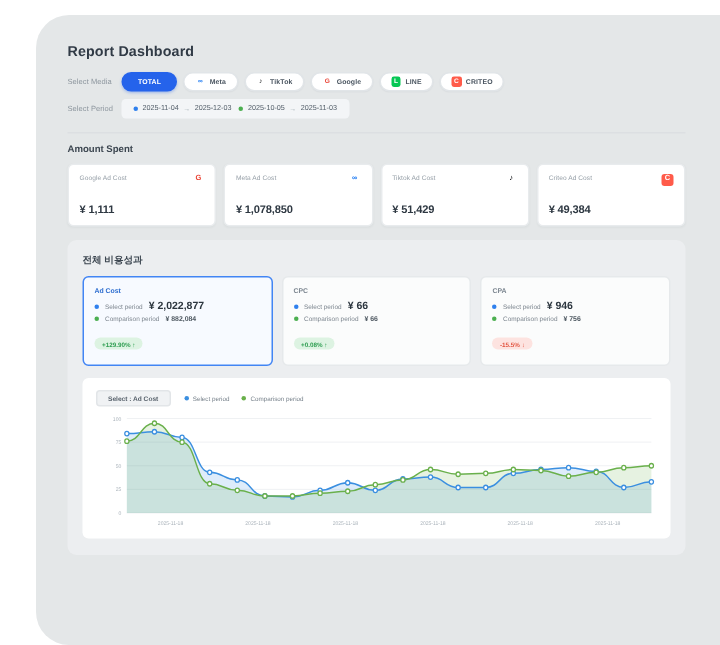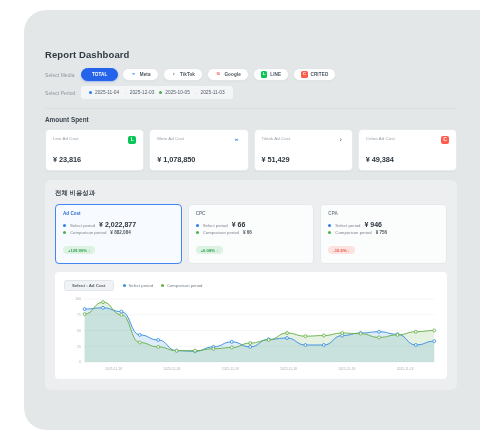--- a/index.html
+++ b/index.html
@@ -12,21 +12,21 @@
   #frame {
     position: absolute;
     left: 24px; top: 10px;
     width: 456px; height: 420px;
     background: #e4e7e8;
     border-radius: 22px 0 0 22px;
     overflow: hidden;
   }
   #page {
     position: absolute;
-    left: 21px; top: 39px;
+    left: 21px; top: 19px;
     width: 412px; height: 380px;
   }
   .page-title {
     font-size: 9.5px; font-weight: bold; color: #303a45;
     letter-spacing: .1px; margin-bottom: 8px;
   }
   
   .filter-row { display: flex; align-items: center; margin-bottom: 5px; }
   .filter-label {
     font-size: 5px; color: #8d969e; width: 36px; flex: 0 0 36px;
@@ -191,24 +191,24 @@
         </div>
       </div>
     </div>
 
     <div class="divider"></div>
 
     <div class="sec-title">Amount Spent</div>
     <div class="cost-grid" id="cost-grid">
         <div class="cost-card">
           <div class="cost-head">
-            <span class="cost-name">Line Ad Cost</span>
-            <span class="cost-badge cb-line">L</span>
-          </div>
-          <div class="cost-val">¥ 23,816</div>
+            <span class="cost-name">Google Ad Cost</span>
+            <span class="cost-badge cb-google">G</span>
+          </div>
+          <div class="cost-val">¥ 1,111</div>
         </div>
         <div class="cost-card">
           <div class="cost-head">
             <span class="cost-name">Meta Ad Cost</span>
             <span class="cost-badge cb-meta">∞</span>
           </div>
           <div class="cost-val">¥ 1,078,850</div>
         </div>
         <div class="cost-card">
           <div class="cost-head">

